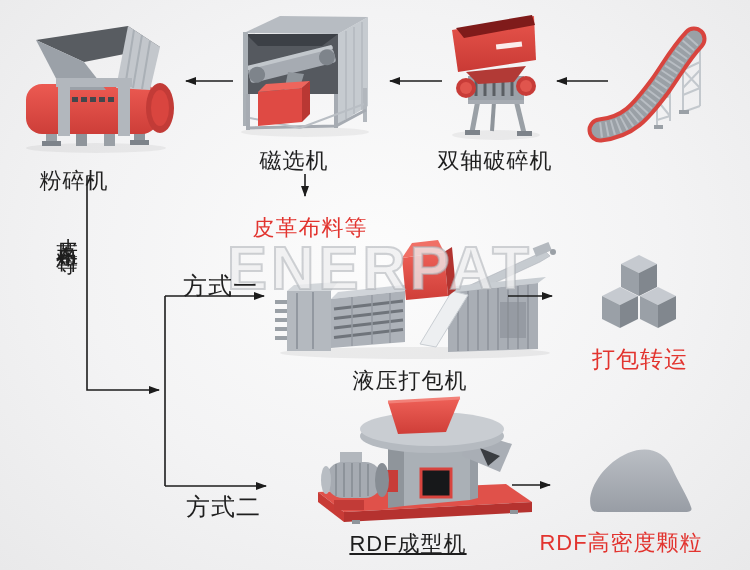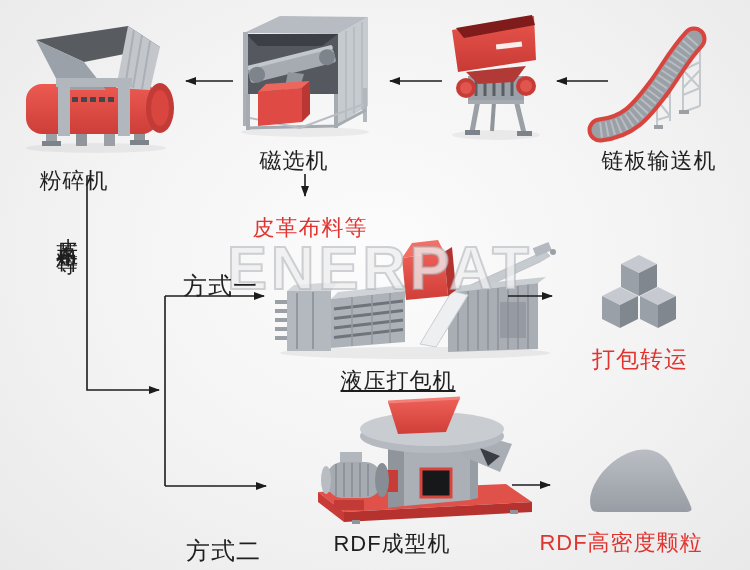--- a/index.html
+++ b/index.html
@@ -227,27 +227,27 @@
       <path d="M165,486 L266,486" marker-end="url(#arrow)"></path>
       <path d="M508,296 L552,296" marker-end="url(#arrow)"></path>
       <path d="M512,485 L550,485" marker-end="url(#arrow)"></path>
     </g>
   </svg>
 
   <div class="watermark">ENERPAT</div>
 
   <div class="label" style="left:4px;top:146px;width:140px;margin-top:20px;">粉碎机</div>
   <div class="label" style="left:224px;top:146px;width:140px;">磁选机</div>
-  <div class="label" style="left:579px;top:146px;width:160px;">链板输送机</div>
+  <div class="label" style="left:415px;top:146px;width:160px;">双轴破碎机</div>
 
   <div class="label red" style="left:230px;top:213px;width:160px;">皮革布料等</div>
   <div class="label red" style="left:560px;top:344px;width:160px;font-size:23px;">打包转运</div>
   <div class="label red" style="left:521px;top:528px;width:200px;">RDF高密度颗粒</div>
 
   <div class="label vertical-label" style="left:52px;top:220px;">皮革布料等</div>
 
   <div class="label method" style="left:183px;top:270px;">方式一</div>
-  <div class="label method" style="left:186px;top:491px;margin-top:44px;">方式二</div>
-
-  <div class="label" style="left:318px;top:366px;width:160px;text-decoration:underline;">液压打包机</div>
-  <div class="label" style="left:312px;top:529px;width:160px;">RDF成型机</div>
+  <div class="label method" style="left:186px;top:491px;">方式二</div>
+
+  <div class="label" style="left:330px;top:366px;width:160px;">液压打包机</div>
+  <div class="label" style="left:328px;top:529px;width:160px;text-decoration:underline;">RDF成型机</div>
 
 </div>
 
 </body></html>

